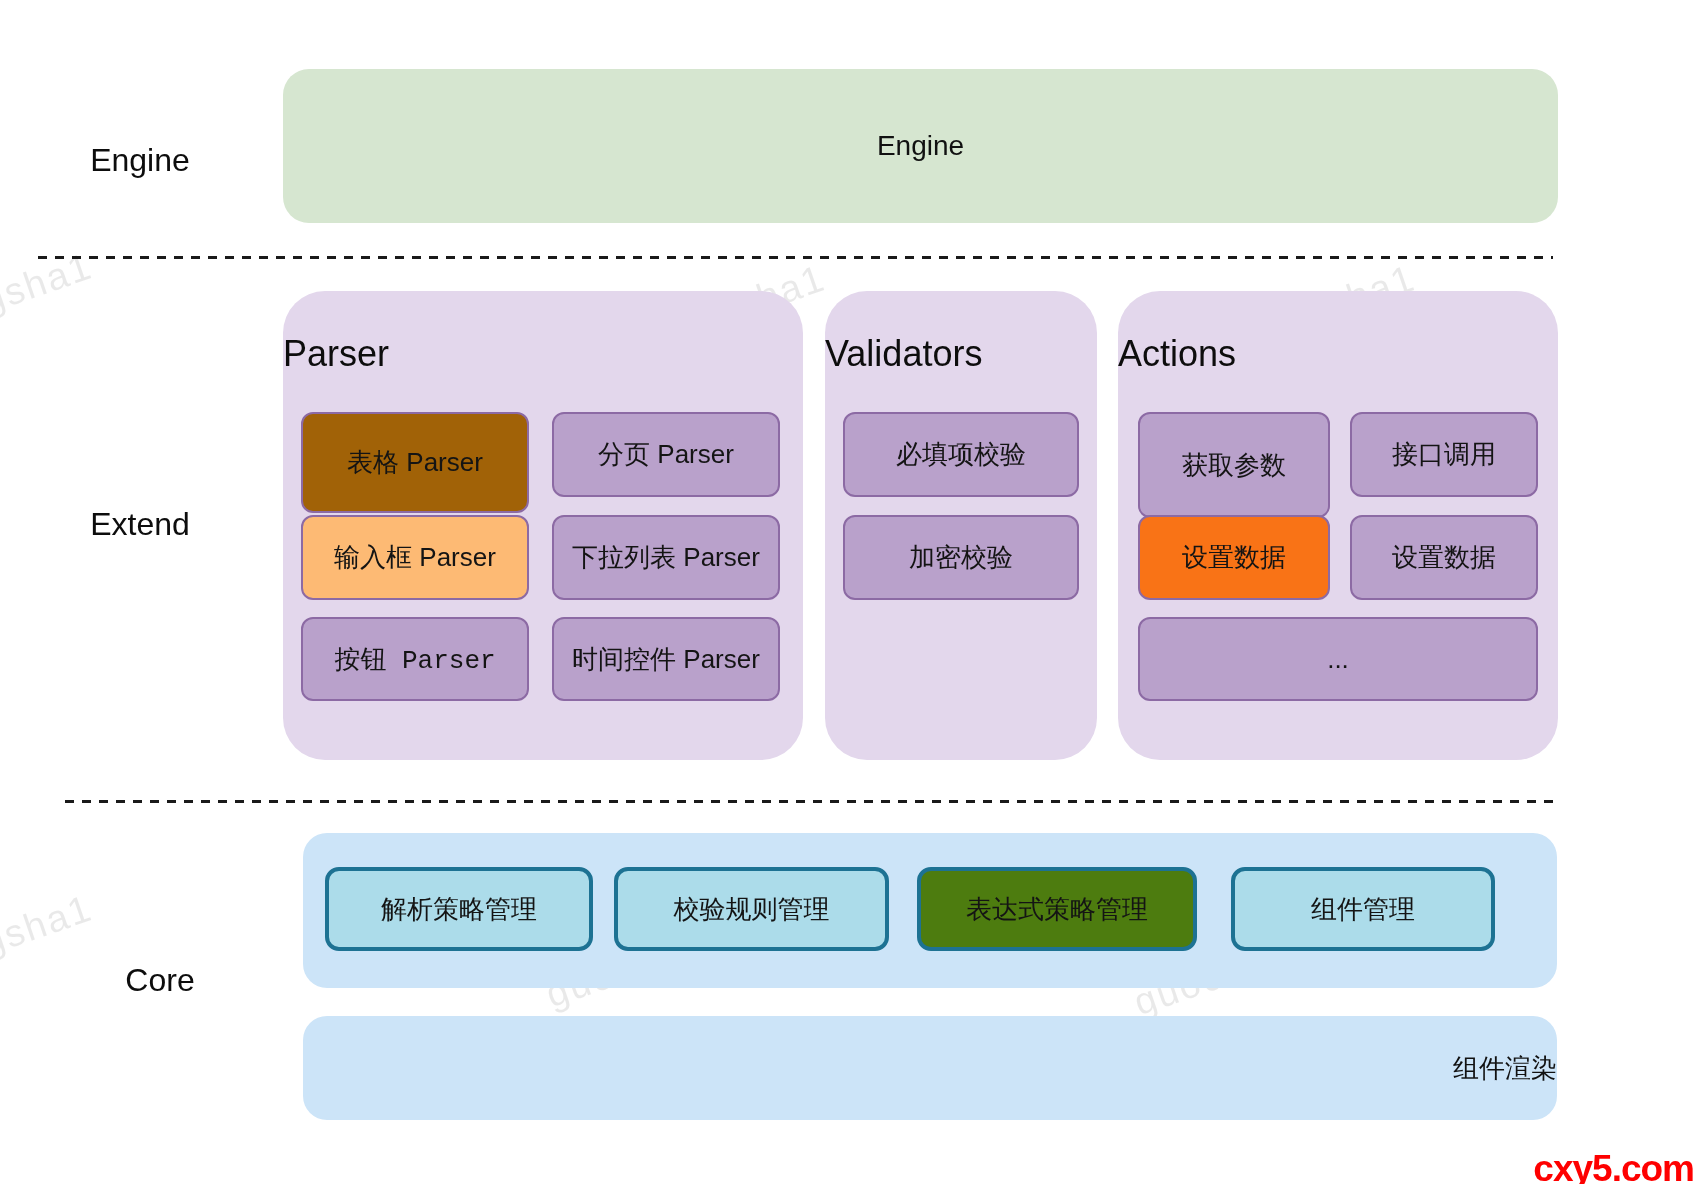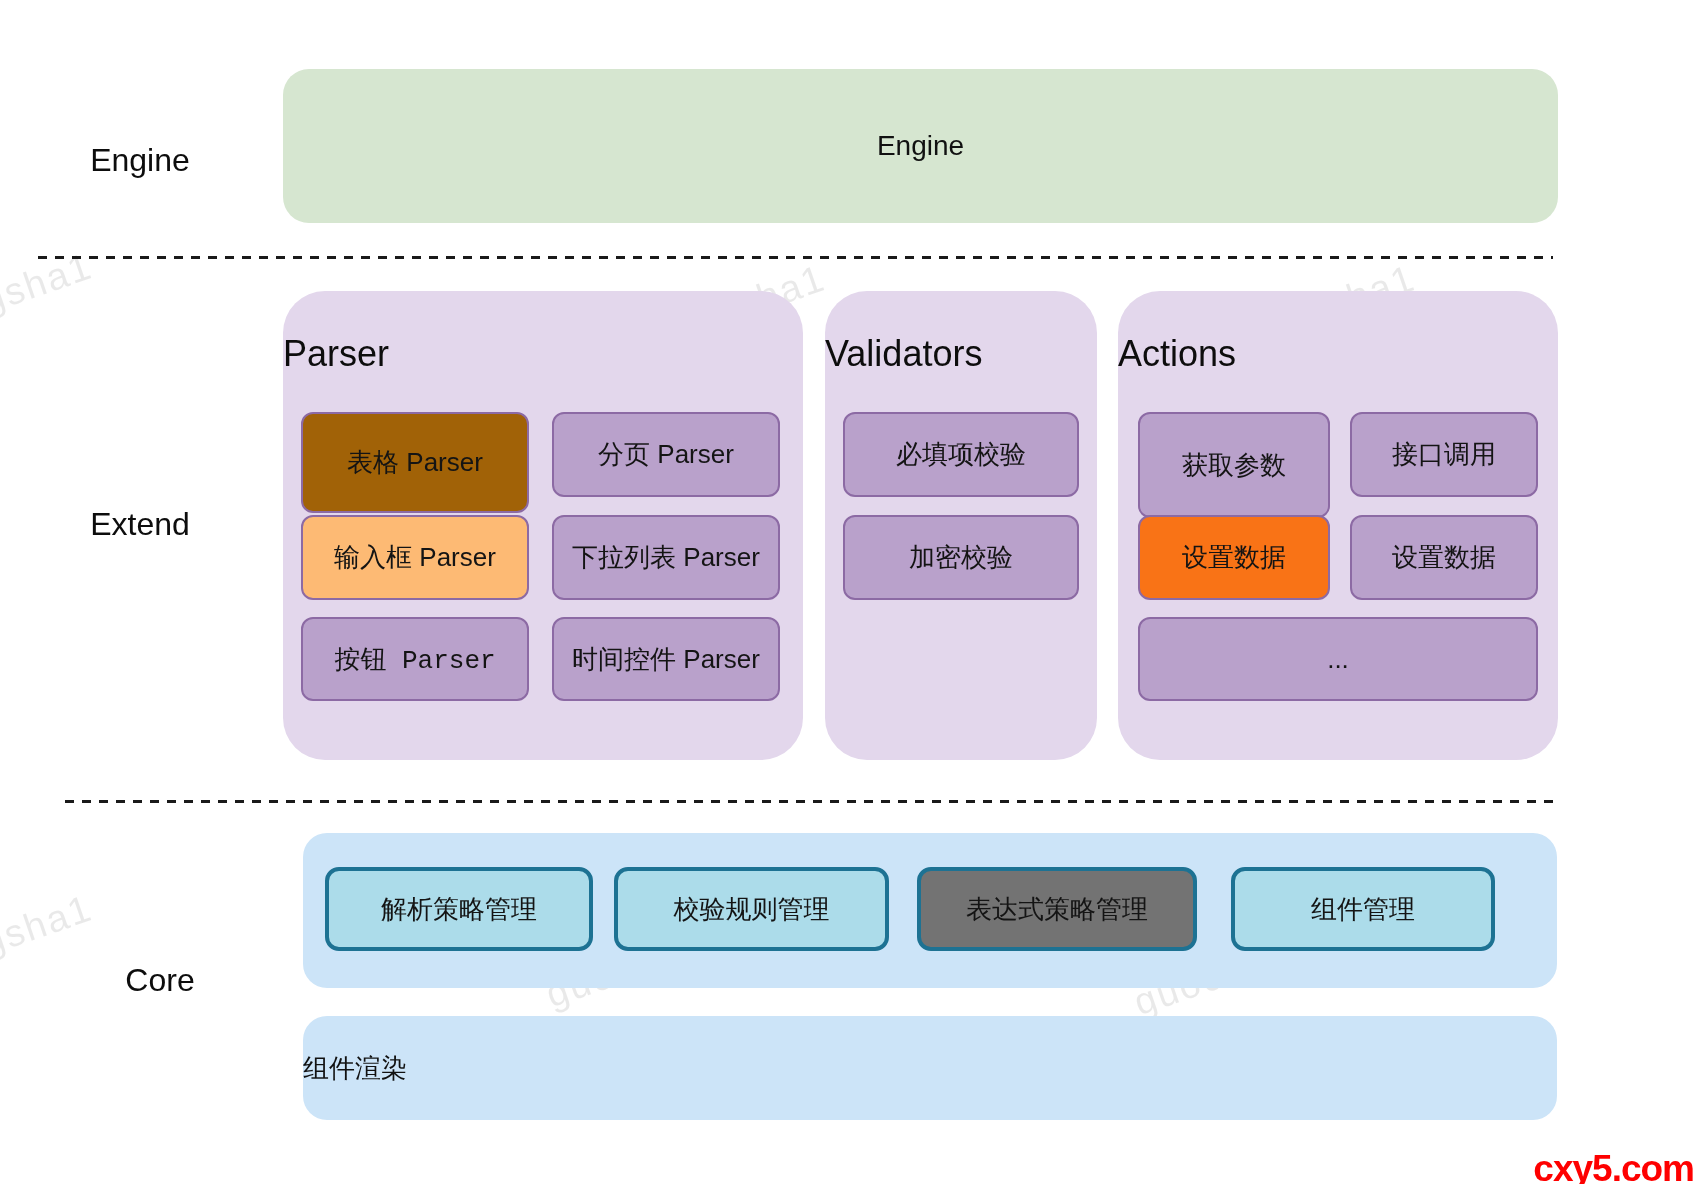--- a/index.html
+++ b/index.html
@@ -39,21 +39,21 @@
   .ext-item{
     position:absolute;background:#b9a1cb;border:2px solid #8c6aa4;border-radius:12px;
     display:flex;align-items:center;justify-content:center;
     font-size:26px;color:#141414;box-sizing:border-box;white-space:nowrap;
   }
   
   .core-box{
     position:absolute;left:303px;width:1254px;background:#cce4f8;border-radius:24px;
   }
   .core-box.row1{top:833px;height:155px;}
-  .core-box.row2{top:1016px;height:104px;display:flex;align-items:center;justify-content:flex-start;font-size:26px;}
+  .core-box.row2{top:1016px;height:104px;display:flex;align-items:center;justify-content:flex-end;font-size:26px;}
   .core-item{
     position:absolute;background:#acdcea;border:4px solid #3b82f6;border-radius:14px;
     display:flex;align-items:center;justify-content:center;
     font-size:26px;color:#141414;box-sizing:border-box;white-space:nowrap;
   }
   
   .wm{
     position:absolute;font-size:38px;letter-spacing:2px;color:rgba(0,0,0,0.085);
     transform:rotate(-19deg);white-space:nowrap;pointer-events:none;
   }
@@ -108,21 +108,21 @@
   <div class="ext-item" style="left: 1350px; top: 412px; width: 188px; height: 85px; background: rgb(185, 161, 203); border-color: rgb(140, 106, 164);">接口调用</div>
   <div class="ext-item" style="left: 1138px; top: 515px; width: 192px; height: 85px; background: #f97316; border-color: rgb(140, 106, 164);">设置数据</div>
   <div class="ext-item" style="left: 1350px; top: 515px; width: 188px; height: 85px; background: rgb(185, 161, 203); border-color: rgb(140, 106, 164);">设置数据</div>
   <div class="ext-item" style="left: 1138px; top: 617px; width: 400px; height: 84px; background: rgb(185, 161, 203); border-color: rgb(140, 106, 164);">...</div>
 
   <div class="dash-line" style="left:65px;top:800px;width:1495px;"></div>
 
   <div class="core-box row1" style="background: rgb(204, 228, 248);"></div>
   <div class="core-item" style="left: 325px; top: 867px; width: 268px; height: 84px; background: rgb(172, 220, 234); border-color: rgb(29, 114, 147);">解析策略管理</div>
   <div class="core-item" style="left: 614px; top: 867px; width: 275px; height: 84px; background: rgb(172, 220, 234); border-color: rgb(29, 114, 147);">校验规则管理</div>
-  <div class="core-item" style="left: 917px; top: 867px; width: 280px; height: 84px; background: #737373; border-color: rgb(29, 114, 147);">表达式策略管理</div>
+  <div class="core-item" style="left: 917px; top: 867px; width: 280px; height: 84px; background: #4d7c0f; border-color: rgb(29, 114, 147);">表达式策略管理</div>
   <div class="core-item" style="left: 1231px; top: 867px; width: 264px; height: 84px; background: rgb(172, 220, 234); border-color: rgb(29, 114, 147);">组件管理</div>
 
   <div class="core-box row2" style="background: rgb(204, 228, 248);">
     <span>组件渲染</span>
   </div>
 
   <div class="credit" style="color: rgb(254, 0, 0);">cxy5.com</div>
 
 </div>
 

